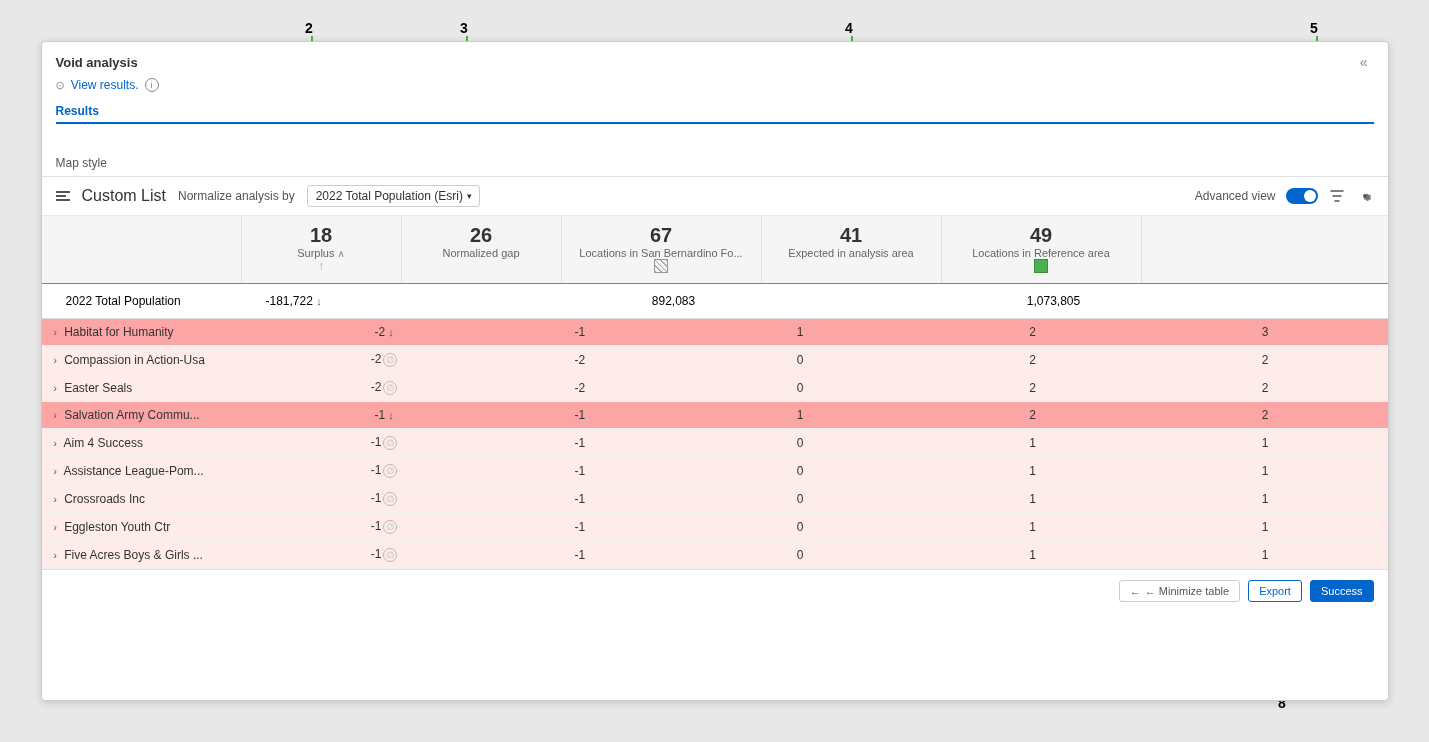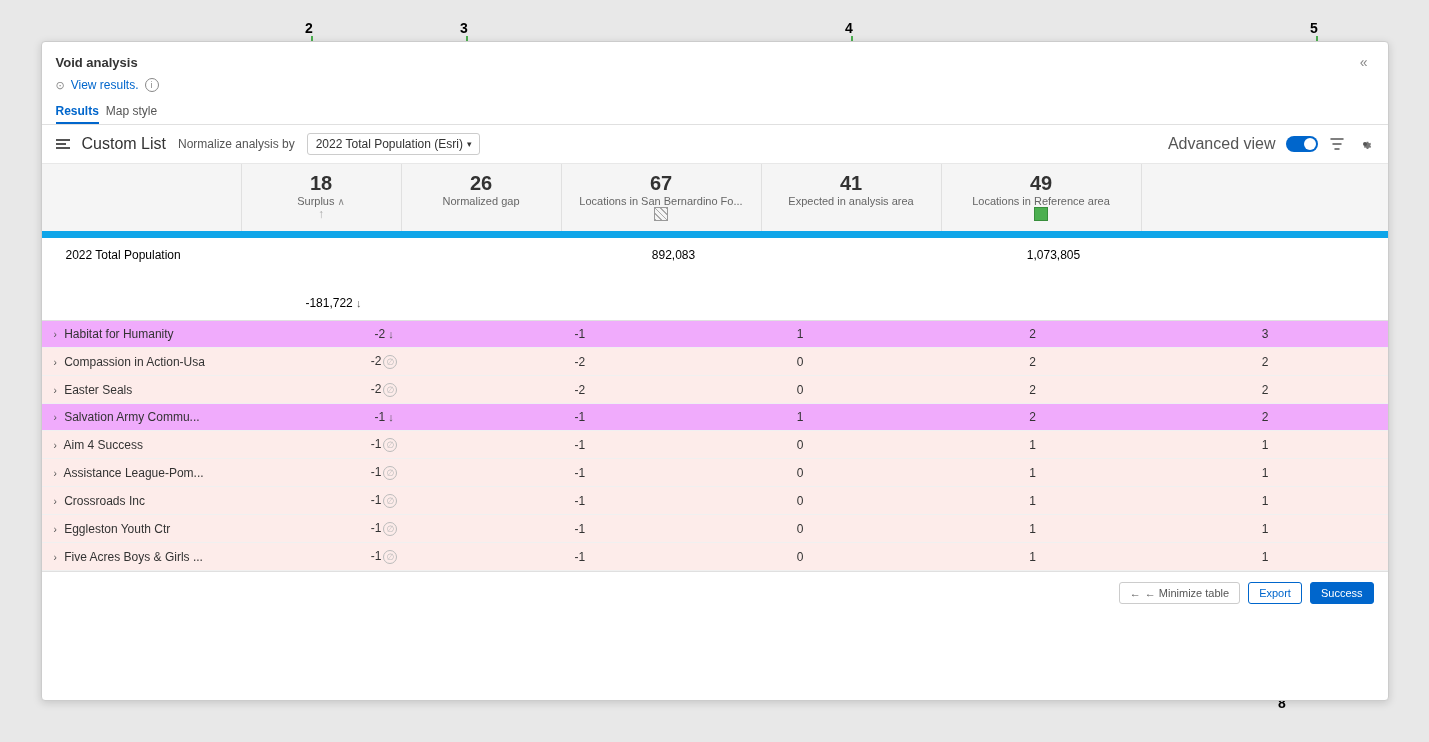--- a/index.html
+++ b/index.html
@@ -66,21 +66,22 @@
       display: inline-flex;
       align-items: center;
       justify-content: center;
       font-size: 9px;
       color: #888;
       cursor: pointer;
     }
 
     .tabs-row {
       display: flex;
-      gap: 7px;
+      gap: 28px;
+      flex-direction: column;
     }
 
     .tab {
       padding: 4px 0;
       font-size: 12px;
       color: #555;
       cursor: pointer;
       border-bottom: 2px solid transparent;
     }
 
@@ -145,21 +146,21 @@
       background: #fff;
     }
 
     .toolbar-right {
       display: flex;
       align-items: center;
       gap: 10px;
     }
 
     .advanced-label {
-      font-size: 16px;
+      font-size: 12px;
       color: #555;
     }
 
     .toggle-switch {
       width: 32px;
       height: 16px;
       background: #0066cc;
       border-radius: 8px;
       position: relative;
       cursor: pointer;
@@ -185,21 +186,21 @@
       align-items: center;
       justify-content: center;
       font-size: 14px;
     }
 
     
     .stats-row {
       display: grid;
       grid-template-columns: 200px 160px 160px 200px 180px 200px;
       background: #f5f5f5;
-      border-bottom: 7px solid #0ea5e9;
+      border-bottom: 1px solid #0ea5e9;
     }
 
     .stat-cell {
       padding: 8px 12px;
       text-align: center;
       border-right: 1px solid #e0e0e0;
     }
 
     .stat-cell:first-child {
       text-align: left;
@@ -256,21 +257,21 @@
       font-size: 12px;
     }
 
     .data-table td {
       padding: 6px 12px;
       border-bottom: 1px solid #f0f0f0;
       color: #333;
     }
 
     .data-table tr.highlight-blue {
-      background: #f0abfc;
+      background: #fca5a5;
     }
 
     .data-table tr.highlight-pink {
       background: #fdecea;
     }
 
     .col-name {
       width: 200px;
       color: #333;
     }
@@ -508,21 +509,21 @@
           <span>Locations in Reference area</span>
         </div>
         <div class="stat-sub">
           <span class="green-square"></span>
         </div>
       </div>
     </div>
 
     <div style="display:grid; grid-template-columns:200px 160px 160px 200px 180px 200px; border-bottom:1px solid #e0e0e0; padding:6px 12px; background:#fff;">
       <div style="padding:4px 12px;">2022 Total Population</div>
-      <div style="padding:4px 12px; text-align:center;margin-top:48px;">
+      <div style="padding:4px 12px; text-align:left;">
         <span>-181,722</span>
         <span style="color:#555; font-size:11px;"> ↓</span>
       </div>
       <div style="padding:4px 12px; text-align:center;"></div>
       <div style="padding:4px 12px; text-align:center;">892,083</div>
       <div style="padding:4px 12px; text-align:center;"></div>
       <div style="padding:4px 12px; text-align:center;">1,073,805</div>
     </div>
 
     <div class="table-wrapper">

